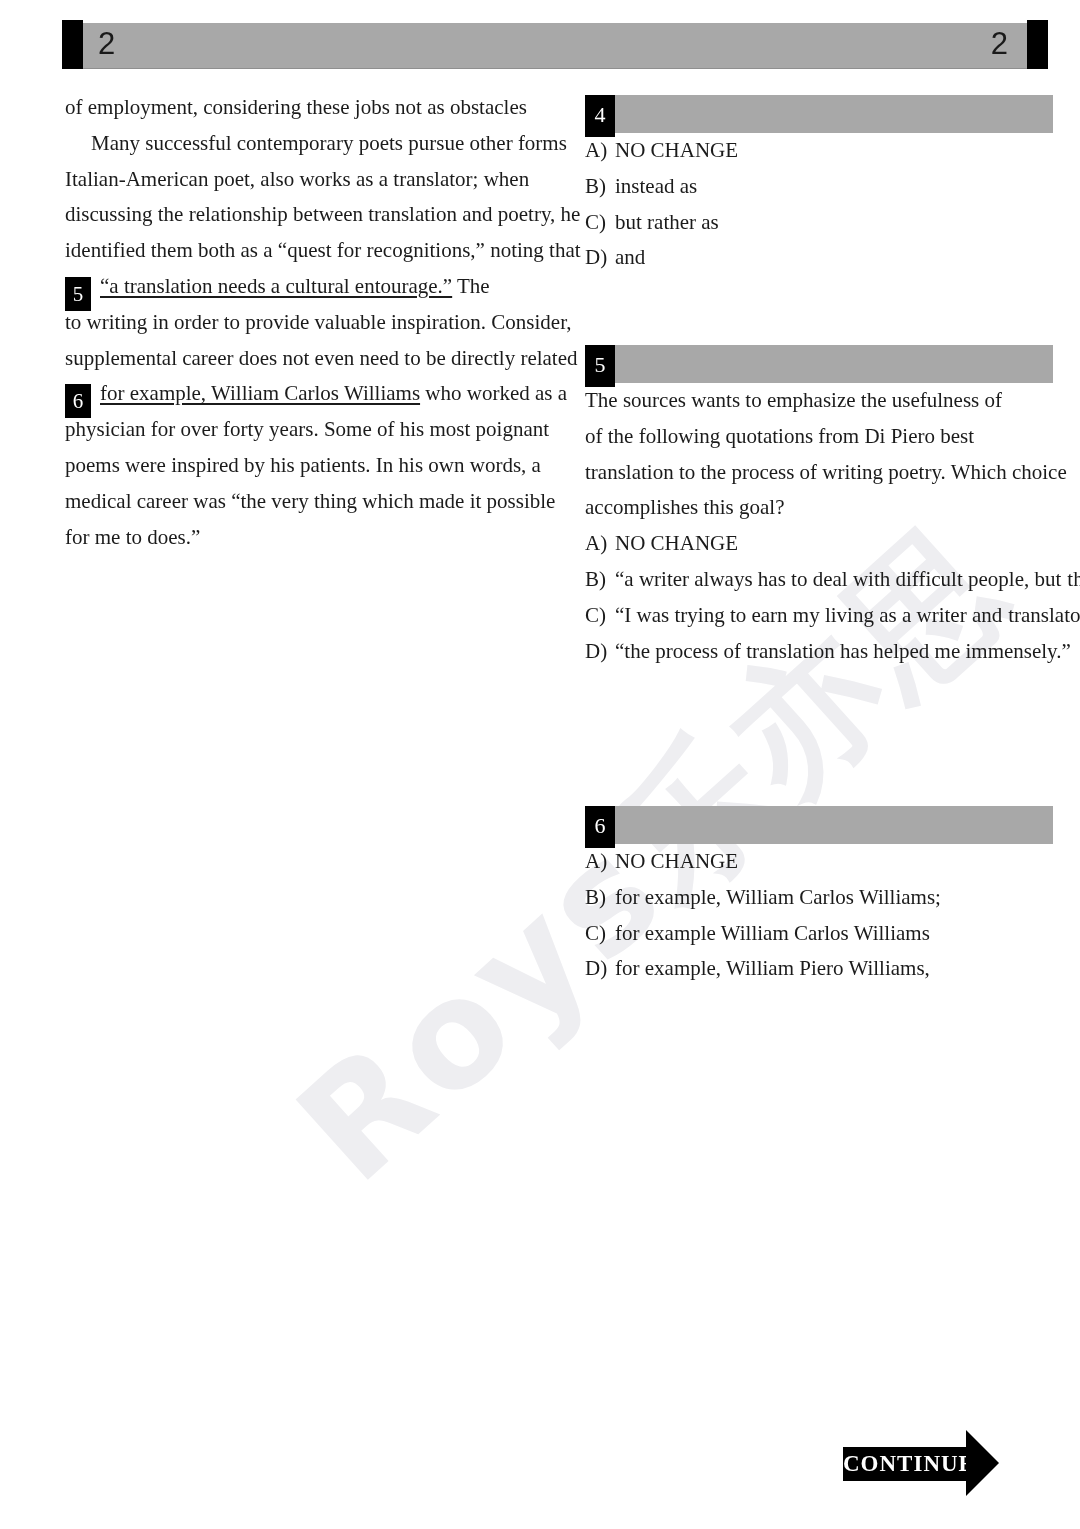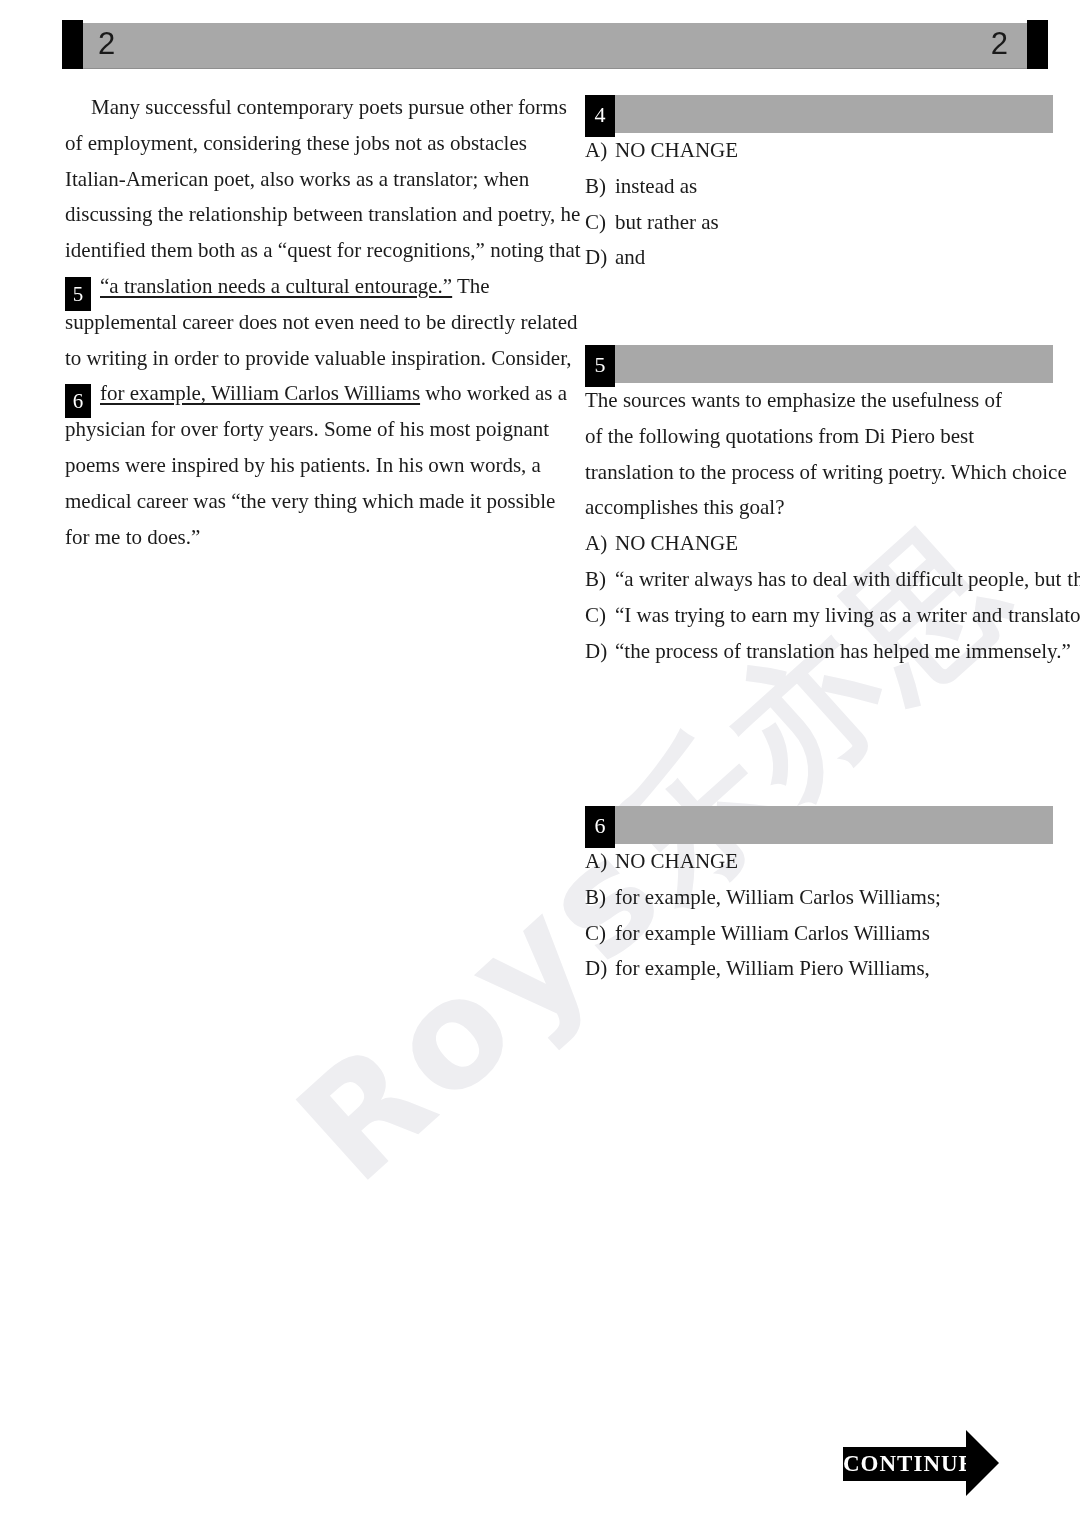--- a/index.html
+++ b/index.html
@@ -53,28 +53,28 @@
 <div class="watermark">Roys乐亦思</div>
 
 <div class="header-bar">
   <span class="hdr-sq left"></span>
   <span class="hdr-sq right"></span>
   <span class="hdr-num left">2</span>
   <span class="hdr-num right">2</span>
 </div>
 
 <div class="passage">
+  <div class="pline"><span>of employment, considering these jobs not as obstacles</span></div>
   <div class="pline indent"><span>Many successful contemporary poets pursue other forms</span></div>
-  <div class="pline"><span>of employment, considering these jobs not as obstacles</span></div>
   <div class="pline"><span>Italian-American poet, also works as a translator; when</span></div>
   <div class="pline"><span>discussing the relationship between translation and poetry, he</span></div>
   <div class="pline"><span>identified them both as a “quest for recognitions,” noting that</span></div>
   <div class="pline"><span class="numbox">5</span><span class="uline">“a translation needs a cultural entourage.”</span><span> The</span></div>
+  <div class="pline"><span>to writing in order to provide valuable inspiration. Consider,</span></div>
   <div class="pline"><span>supplemental career does not even need to be directly related</span></div>
-  <div class="pline"><span>to writing in order to provide valuable inspiration. Consider,</span></div>
   <div class="pline"><span class="numbox">6</span><span class="uline">for example, William Carlos Williams</span><span> who worked as a</span></div>
   <div class="pline"><span>physician for over forty years. Some of his most poignant</span></div>
   <div class="pline"><span>poems were inspired by his patients. In his own words, a</span></div>
   <div class="pline"><span>medical career was “the very thing which made it possible</span></div>
   <div class="pline"><span>for me to does.”</span></div>
 </div>
 
 <section class="question" id="q4">
   <div class="qbar">
     <span class="qnum">4</span>

